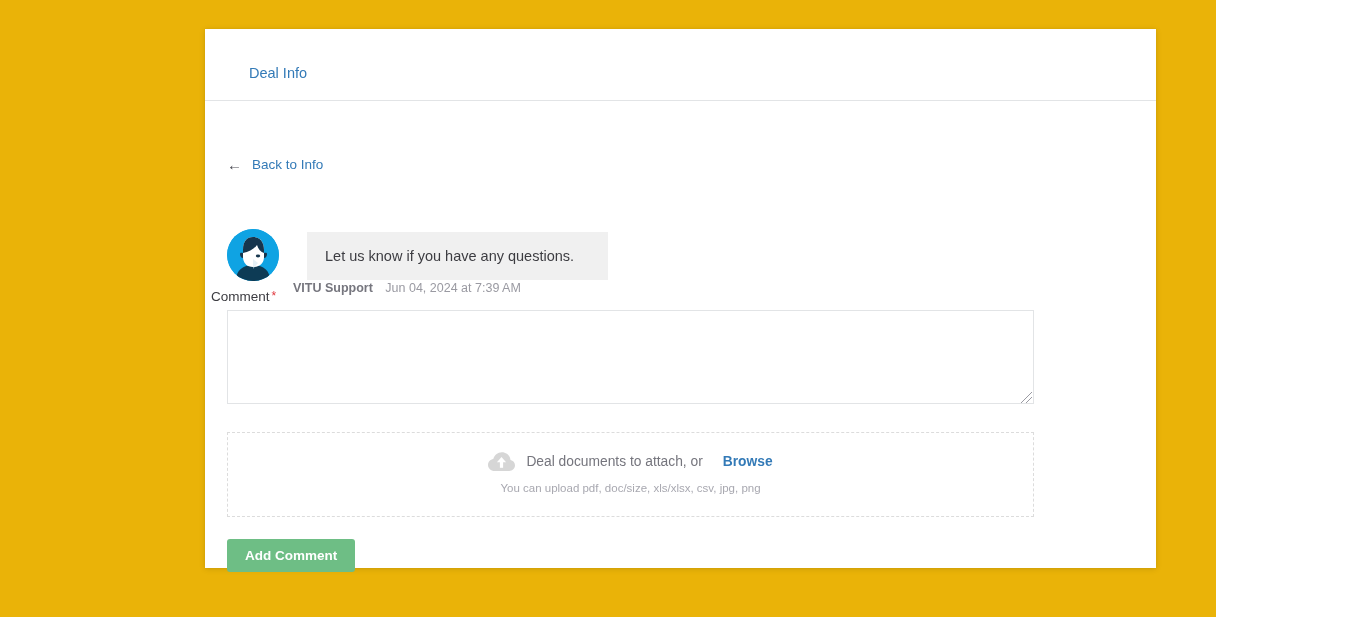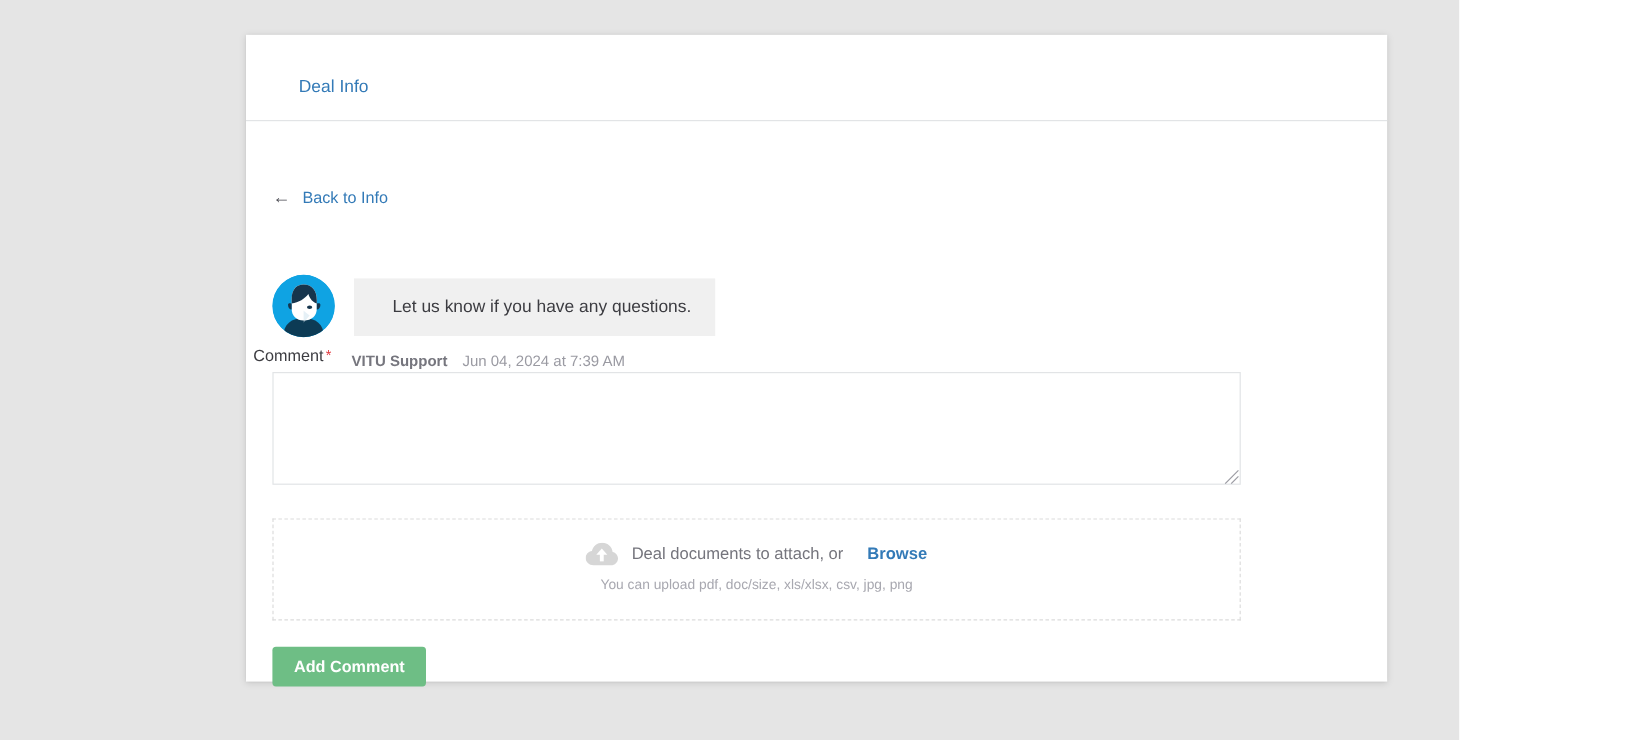--- a/index.html
+++ b/index.html
@@ -9,21 +9,21 @@
     height: 617px;
     background: #ffffff;
     font-family: "Liberation Sans", sans-serif;
     overflow: hidden;
   }
 
   #page {
     position: relative;
     width: 1216px;
     height: 617px;
-    background: #e5e5e5;
+    background: #eab308;
   }
 
   
   .card {
     position: absolute;
     left: 205px;
     top: 29px;
     width: 951px;
     height: 539px;
     background: #ffffff;
@@ -112,35 +112,35 @@
     height: 52px;
     border-radius: 50%;
     background: #0fa3e3;
     flex: 0 0 52px;
     overflow: hidden;
     position: relative;
   }
   .avatar svg { display: block; }
 
   .bubble {
-    margin-left: 16px;
+    margin-left: 28px;
     background: #f0f0f0;
     width: 301px;
     height: 48px;
     box-sizing: border-box;
     display: flex;
     align-items: center;
-    padding-left: 32px;
+    padding-left: 18px;
     font-size: 14.5px;
     color: #3c3c41;
     margin-top: 3px;
   }
   .meta-row {
     margin-left: 66px;
-    margin-top: 13px;
+    margin-top: 0;
     font-size: 12.5px;
     line-height: 15px;
   }
   .meta-author {
     color: #76767e;
     font-weight: bold;
   }
   .meta-date {
     color: #9a9aa2;
     margin-left: 9px;

